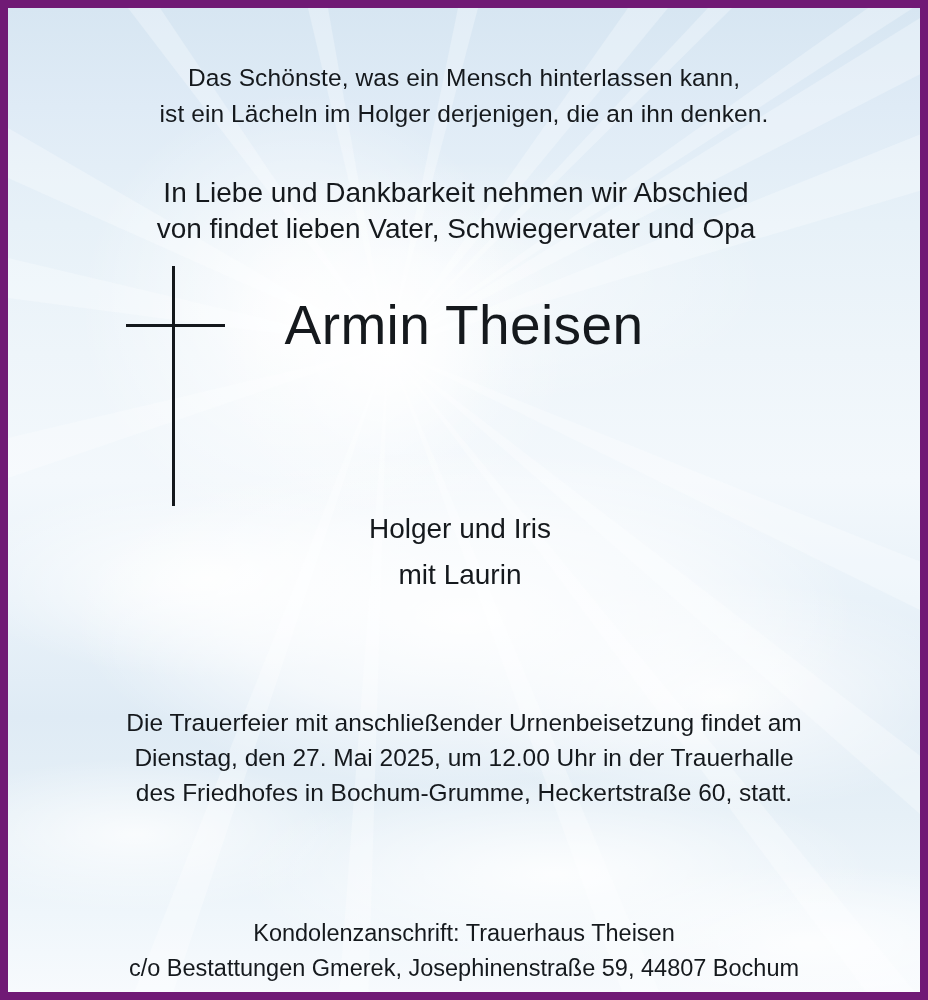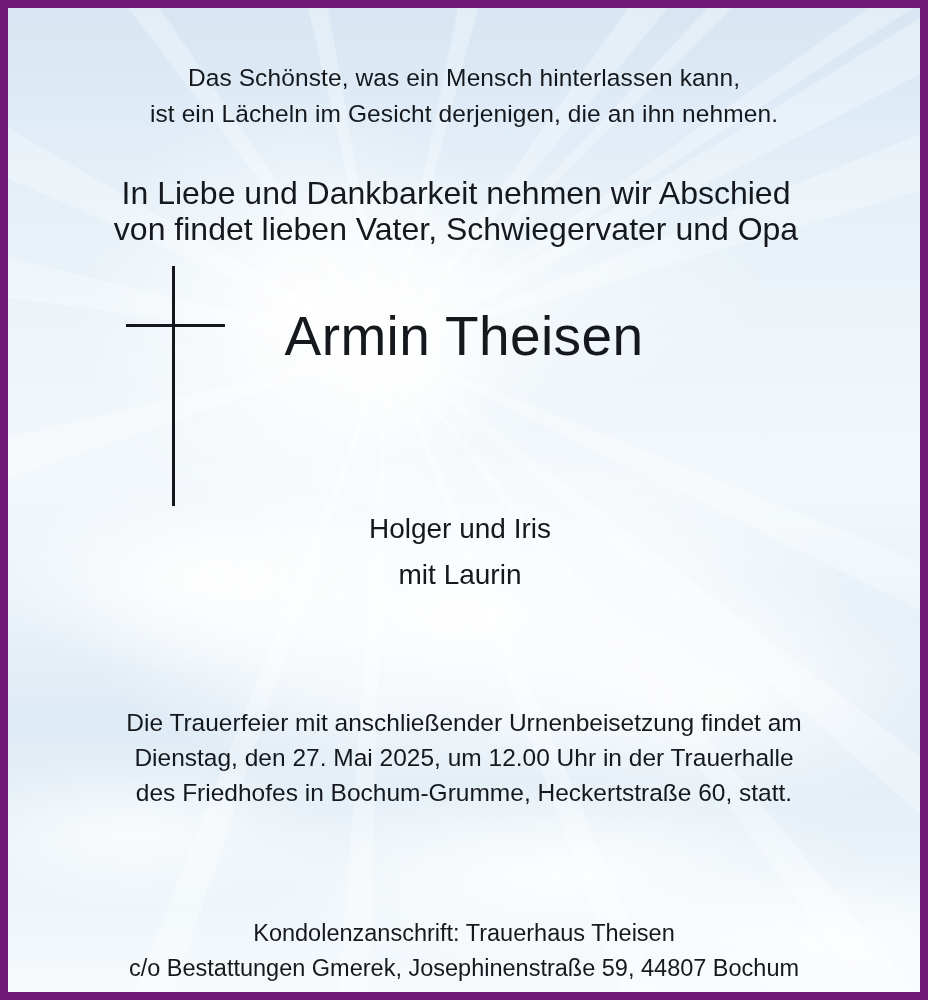--- a/index.html
+++ b/index.html
@@ -96,27 +96,27 @@
     left: 0; right: 0;
     top: 52px;
     font-size: 24.5px;
     line-height: 36px;
     letter-spacing: 0.1px;
   }
   .intro {
     position: absolute;
     left: 0; right: 16px;
     top: 167px;
-    font-size: 32px;
+    font-size: 28px;
     line-height: 36px;
   }
   .name {
     position: absolute;
     left: 0; right: 0;
-    top: 297px;
+    top: 286px;
     font-size: 55px;
     line-height: 62px;
     font-weight: 400;
     letter-spacing: 0.4px;
   }
   .dates {
     position: absolute;
     left: 0; right: 0;
     top: 375px;
     font-size: 24px;
@@ -182,21 +182,21 @@
 
   <div class="cross">
     <div class="vert"></div>
     <div class="horz"></div>
   </div>
 
   <div class="content">
 
     <div class="verse">
       <div class="line">Das Schönste, was ein Mensch hinterlassen kann,</div>
-      <div class="line">ist ein Lächeln im Gesicht derjenigen, die an ihn nehmen.</div>
+      <div class="line">ist ein Lächeln im Holger derjenigen, die an ihn denken.</div>
     </div>
 
     <div class="intro">
       <div class="line">In Liebe und Dankbarkeit nehmen wir Abschied</div>
       <div class="line">von findet lieben Vater, Schwiegervater und Opa</div>
     </div>
 
     <div class="name">Armin Theisen</div>
 
 

